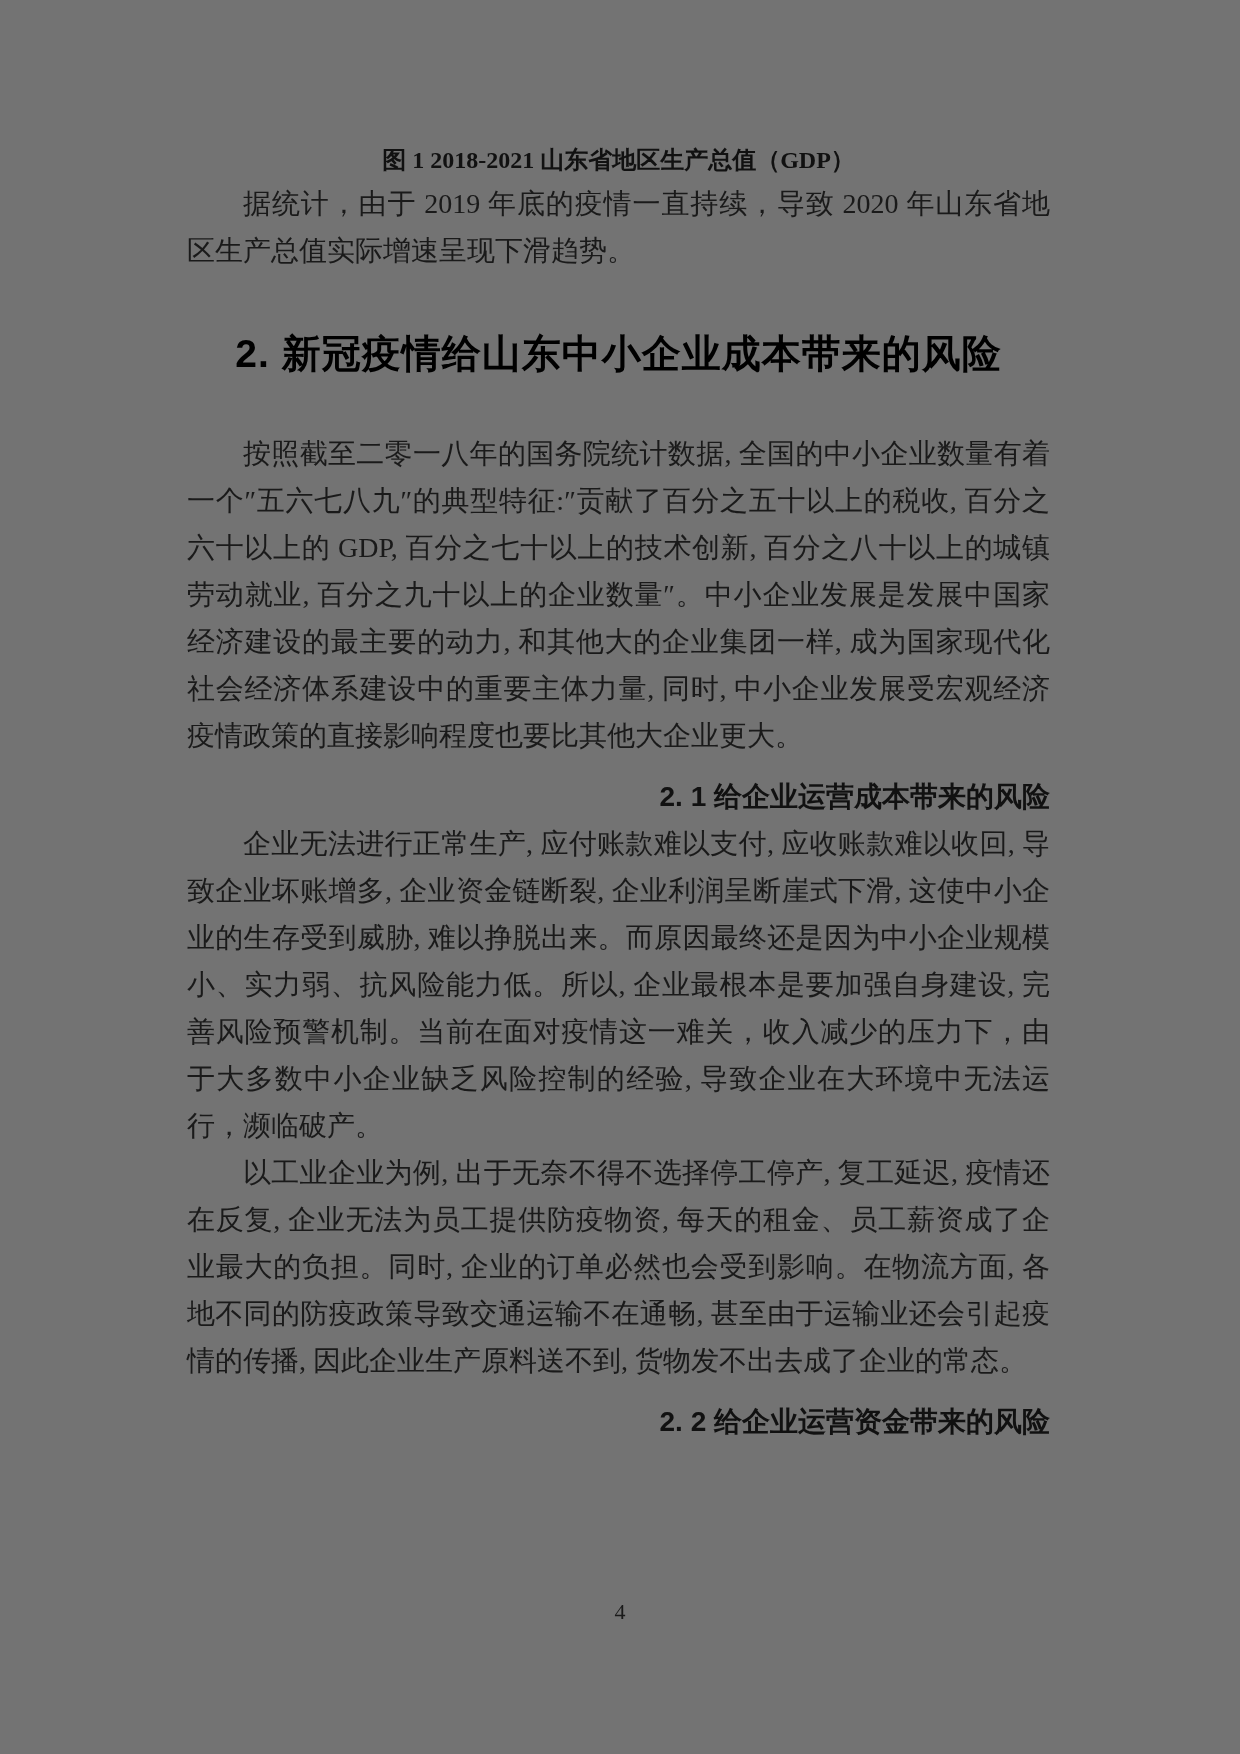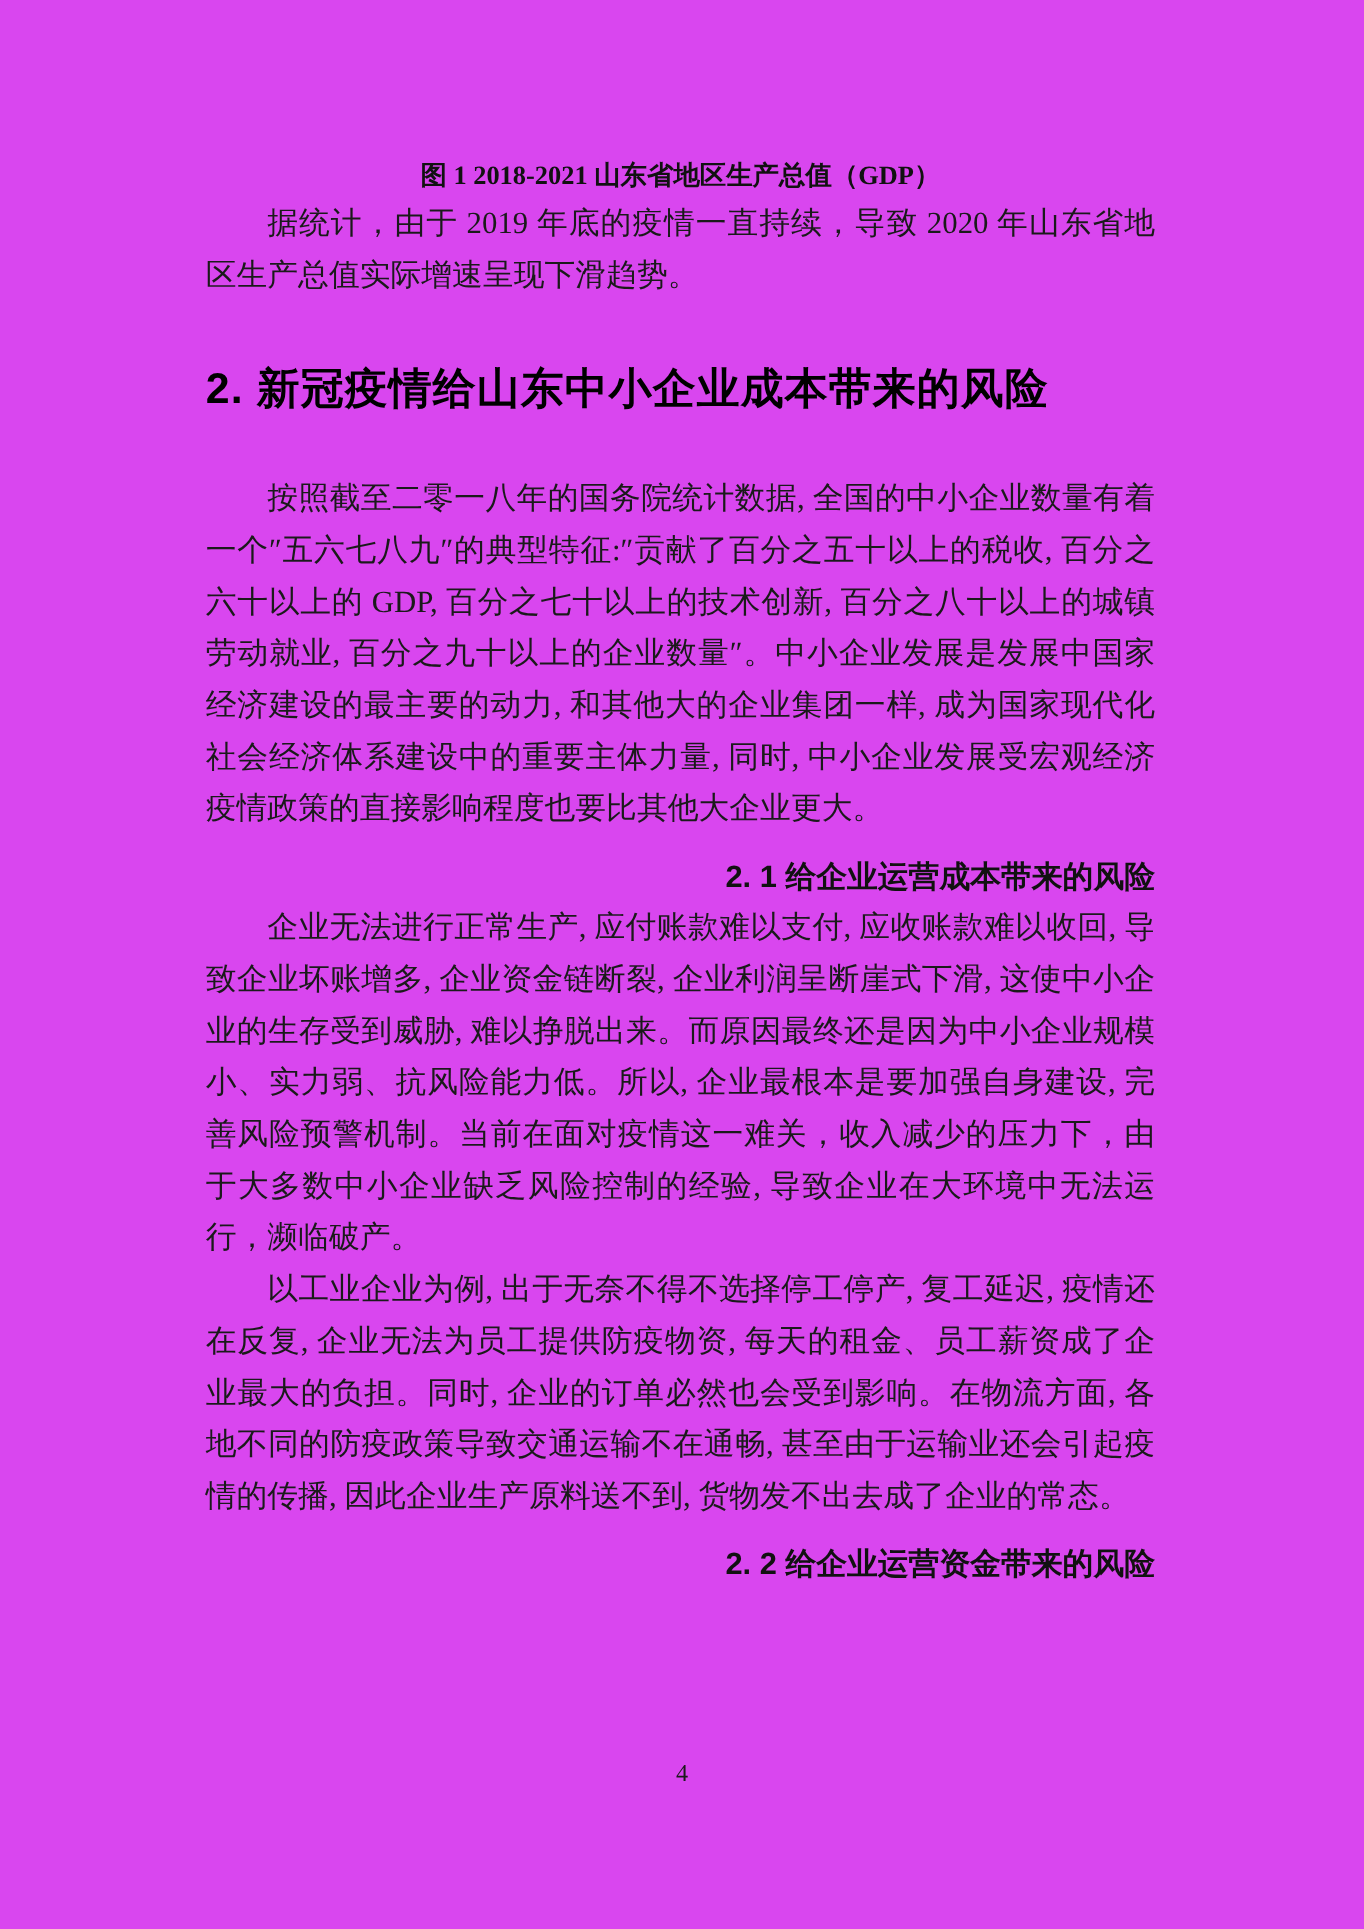--- a/index.html
+++ b/index.html
@@ -5,21 +5,21 @@
     html, body {
       margin: 0;
       padding: 0;
       background: #ffffff;
     }
     .page {
       position: relative;
       width: 1240px;
       height: 1754px;
       margin: 0 auto;
-      background: #d946ef;
+      background: #737373;
       box-sizing: border-box;
       padding: 140px 190px 0 187px;
       color: #1a1a1a;
       overflow: hidden;
     }
     .caption {
       font-family: "Liberation Serif", "DejaVu Serif", serif;
       font-weight: bold;
       font-size: 24px;
       line-height: 40px;
@@ -35,20 +35,21 @@
       text-indent: 2em;
       margin: 0;
       color: #1a1a1a;
     }
     .section-heading {
       font-family: "Liberation Sans", "DejaVu Sans", sans-serif;
       font-weight: 900;
       font-size: 39px;
       line-height: 48px;
       letter-spacing: 1px;
+      text-align: center;
       margin: 56px 0 52px 0;
       color: #000000;
     }
     .sub-heading {
       font-family: "Liberation Sans", "DejaVu Sans", sans-serif;
       font-weight: bold;
       font-size: 28px;
       line-height: 47px;
       margin: 14px 0 0 0;
       padding-left: 2em;

